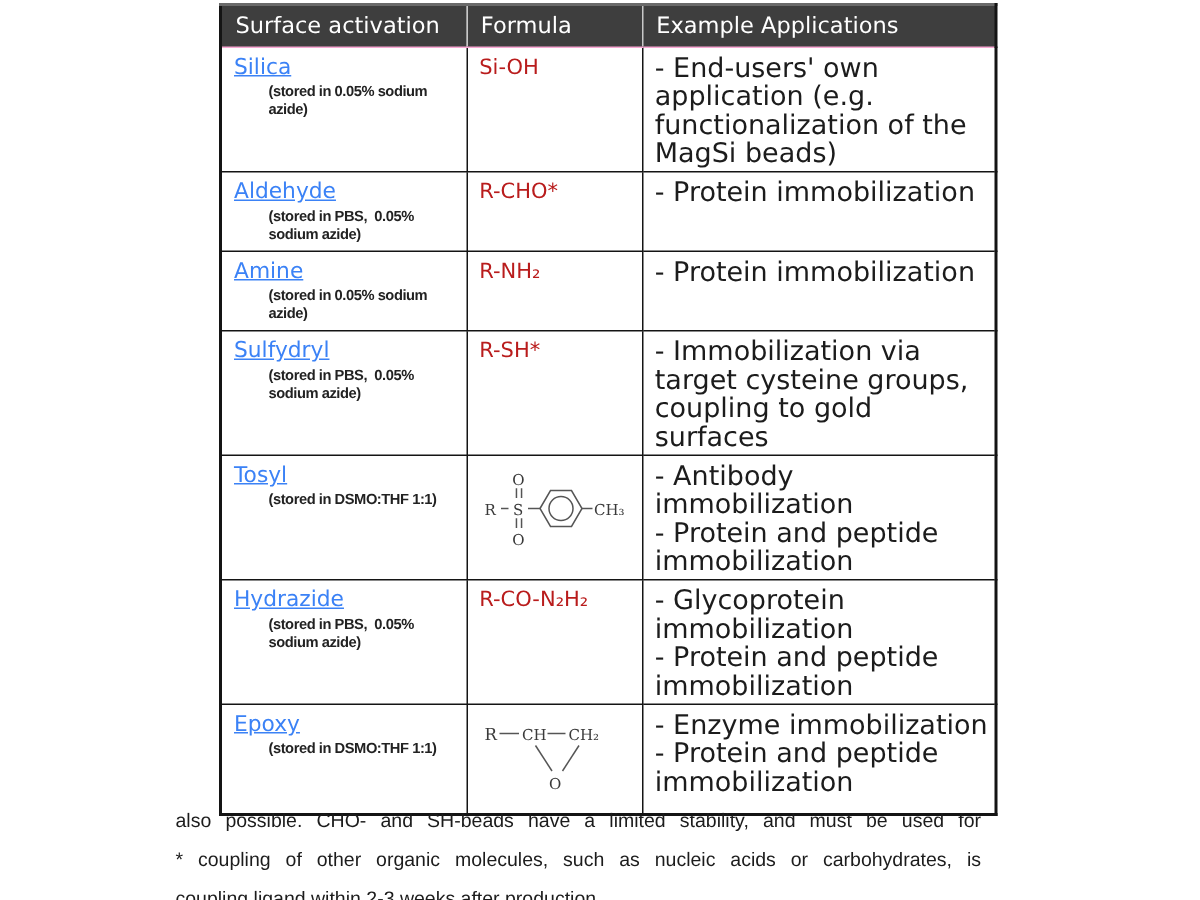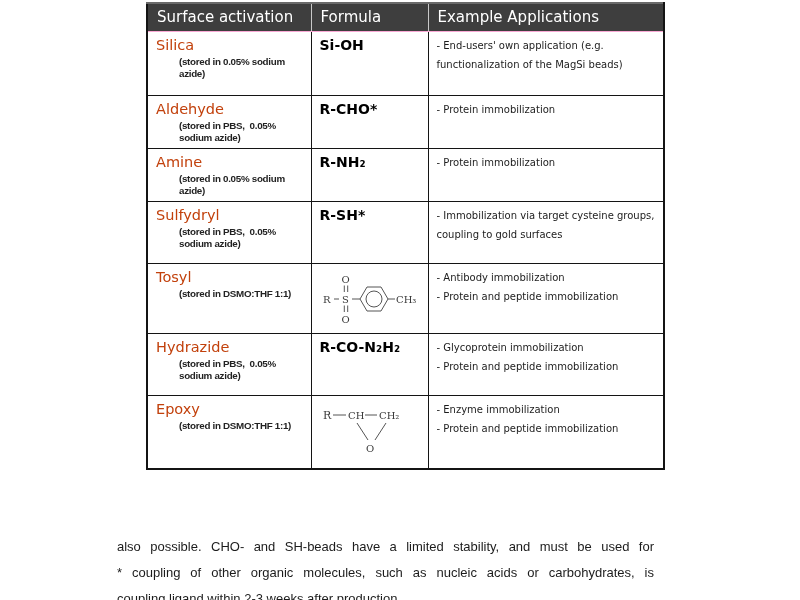--- a/index.html
+++ b/index.html
@@ -23,30 +23,30 @@
     border-left:1px solid #c8c8c8; border-bottom:1px solid #f9a8d4;
     height:26px; vertical-align:middle;
   }
   .tbl th:first-child { border-left:none; }
   .tbl td {
     border:1px solid #141414;
     vertical-align:top;
     padding:4px 4px 2px 8px;
     background:#ffffff;
   }
-  .sname { font-size:14.5px; color:#c2410c; line-height:19px; }
+  .sname { font-size:14.5px; color:#3b82f6; line-height:19px;text-decoration:underline; }
   .snote {
     font-family:"Liberation Sans", sans-serif;
     font-size:9.8px; font-weight:bold; letter-spacing:-0.3px;
     line-height:12px; color:#222; margin-top:1px;
     white-space:pre-wrap;
     padding-left:23px;
   }
-  .formula { font-size:14px; line-height:19px; color:#000000;font-weight:bold; }
-  .app { font-size:10px; line-height:19px; color:#1c1c1c; }
+  .formula { font-size:14px; line-height:19px; color:#b91c1c; }
+  .app { font-size:18px; line-height:19px; color:#1c1c1c; }
   .structure-svg { display:block; margin-top:2px; }
   .structure-svg text { font-family:"DejaVu Serif", serif; fill:#3a3a3a; }
   .structure-svg line, .structure-svg polygon, .structure-svg circle {
     stroke:#555; stroke-width:1; fill:none;
   }
   .footnote {
     position:absolute; left:117px; top:534px; width:537px;
     font-family:"Liberation Sans", sans-serif;
     font-size:13px; color:#1c1c1c;
   }

